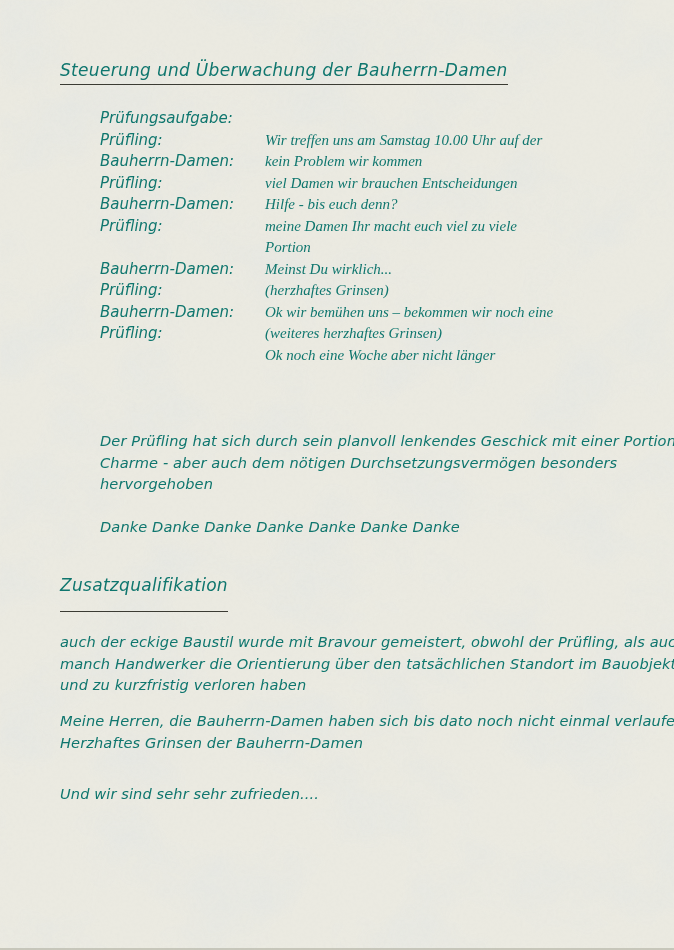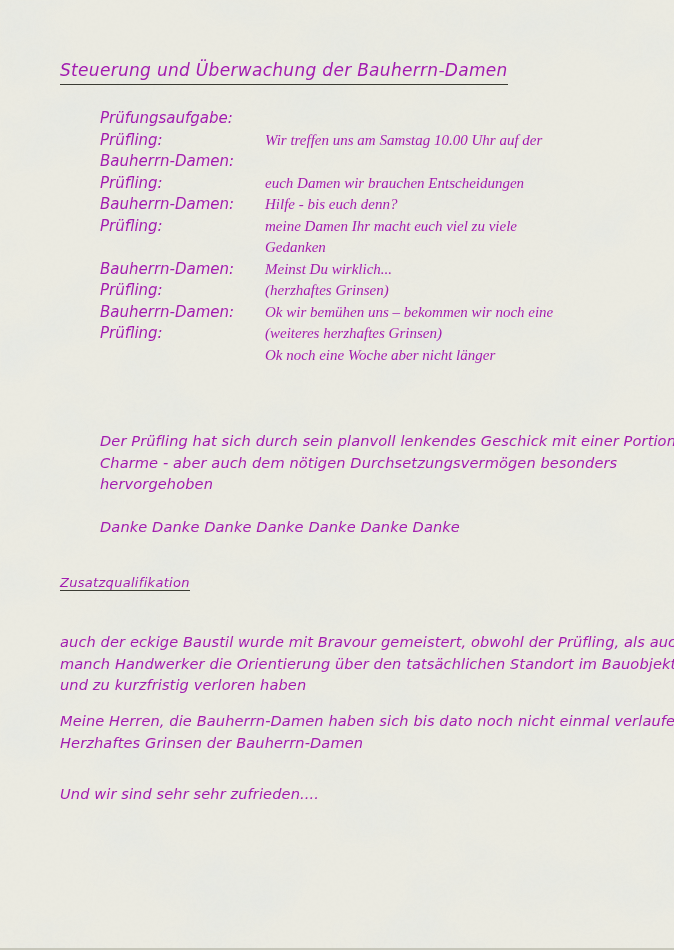--- a/index.html
+++ b/index.html
@@ -8,21 +8,21 @@
     background: #888;
   }
   .page {
     position: relative;
     width: 674px;
     height: 950px;
     background: #ebeae1;
     overflow: hidden;
     font-family: "DejaVu Sans", sans-serif;
     font-style: italic;
-    color: #a21caf;
+    color: #0f766e;
   }
   .texture {
     position: absolute;
     top: 0; left: 0;
     width: 674px;
     height: 950px;
     pointer-events: none;
   }
   .page::after {
     content: "";
@@ -72,25 +72,25 @@
     line-height: 21.5px;
     letter-spacing: .1px;
   }
   .para .pline { white-space: nowrap; }
   .para1 { top: 430px; left: 100px; }
   .thanks-line { top: 516px; left: 100px; }
   .sub-heading {
     position: absolute;
     top: 575px;
     left: 60px;
-    font-size: 13px;
+    font-size: 17px;
     font-weight: 500;
     letter-spacing: .3px;
     border-bottom: 1.6px solid #3b3b33;
-    padding-bottom: 0;
+    padding-bottom: 16px;
     white-space: nowrap;
   }
   .para2 { top: 631px; left: 60px; }
   .para3 { top: 710px; left: 60px; }
   .closing-line { top: 783px; left: 60px; }
 </style>
 </head>
 <body>
 
 <div class="page">
@@ -131,41 +131,44 @@
 
       <div class="dlg-row">
         <span class="dlg-speaker">Prüfling:</span>
         <span class="dlg-lines">
           <div class="dlg-line">Wir treffen uns am Samstag 10.00 Uhr auf der</div>
         </span>
       </div>
 
       <div class="dlg-row">
         <span class="dlg-speaker">Bauherrn-Damen:</span>
-      </div>
-
-      <div class="dlg-row">
-        <span class="dlg-speaker">Prüfling:</span>
-        <span class="dlg-lines">
-          <div class="dlg-line">euch Damen wir brauchen Entscheidungen</div>
+        <span class="dlg-lines">
+          <div class="dlg-line">kein Problem wir kommen</div>
+        </span>
+      </div>
+
+      <div class="dlg-row">
+        <span class="dlg-speaker">Prüfling:</span>
+        <span class="dlg-lines">
+          <div class="dlg-line">viel Damen wir brauchen Entscheidungen</div>
         </span>
       </div>
 
       <div class="dlg-row">
         <span class="dlg-speaker">Bauherrn-Damen:</span>
         <span class="dlg-lines">
           <div class="dlg-line">Hilfe - bis euch denn?</div>
         </span>
       </div>
 
       <div class="dlg-row">
         <span class="dlg-speaker">Prüfling:</span>
         <span class="dlg-lines">
           <div class="dlg-line">meine Damen Ihr macht euch viel zu viele</div>
-          <div class="dlg-line">Gedanken</div>
+          <div class="dlg-line">Portion</div>
         </span>
       </div>
 
       <div class="dlg-row">
         <span class="dlg-speaker">Bauherrn-Damen:</span>
         <span class="dlg-lines">
           <div class="dlg-line">Meinst Du wirklich...</div>
         </span>
       </div>
 

